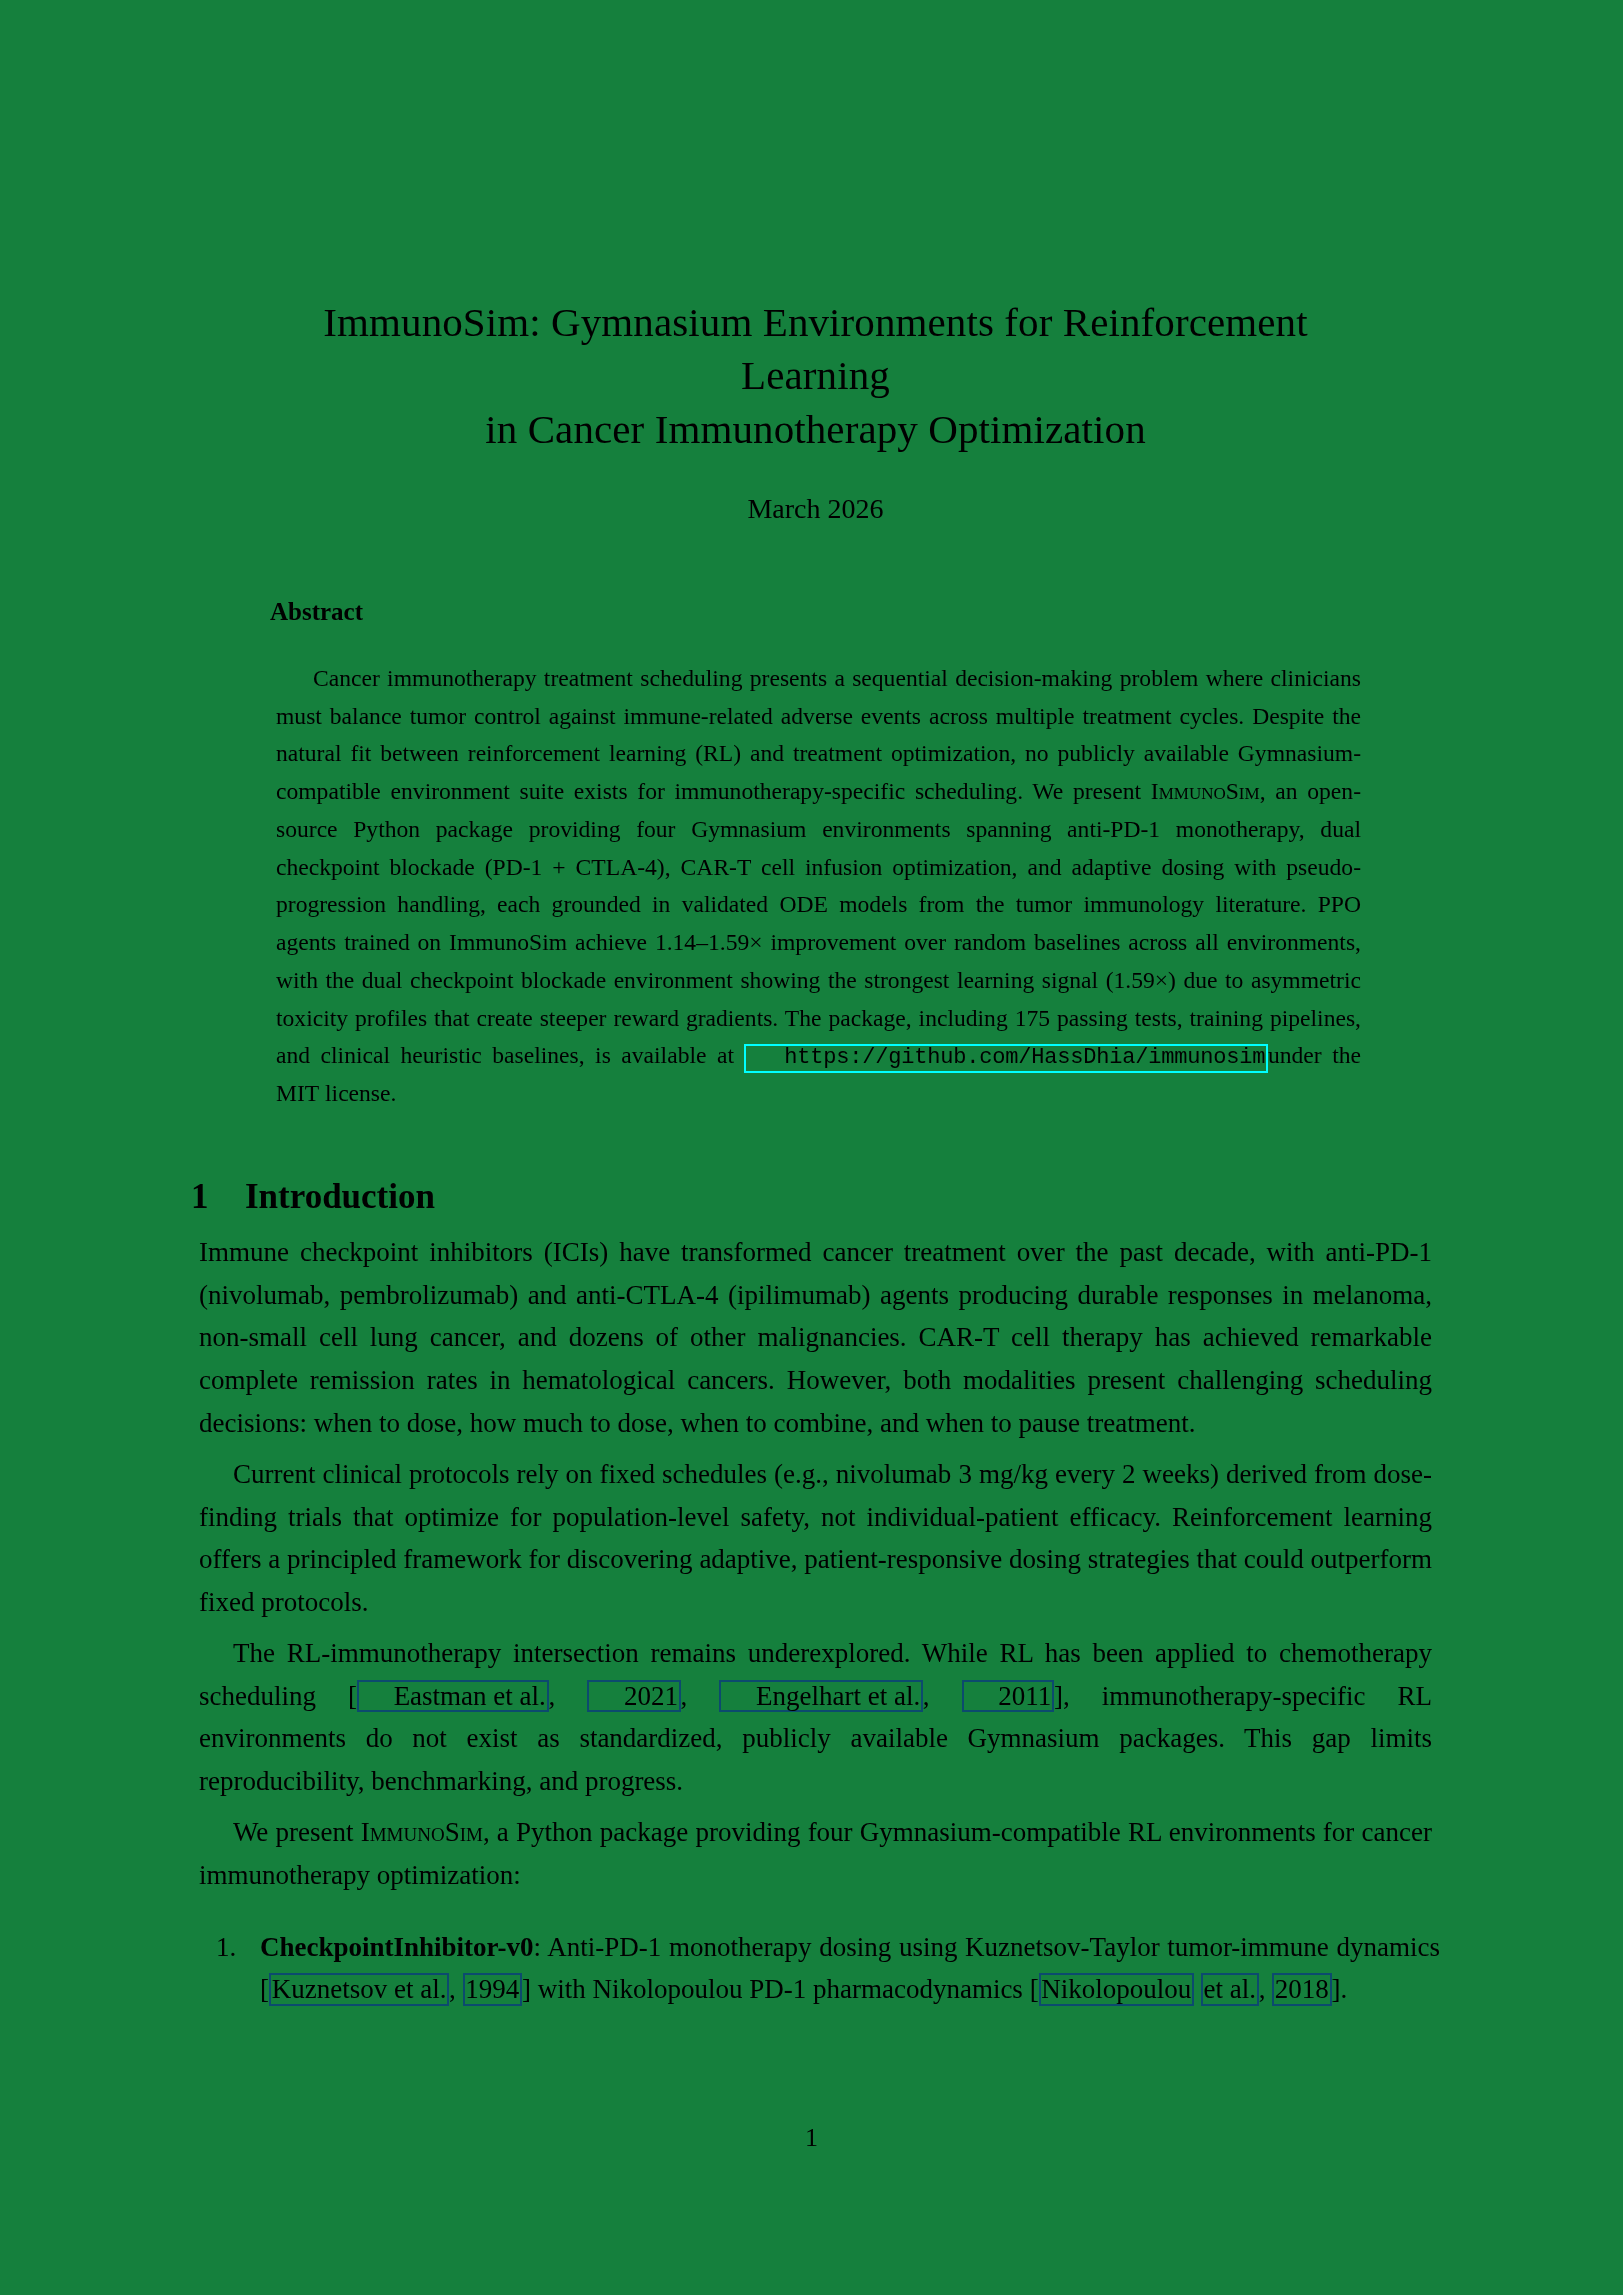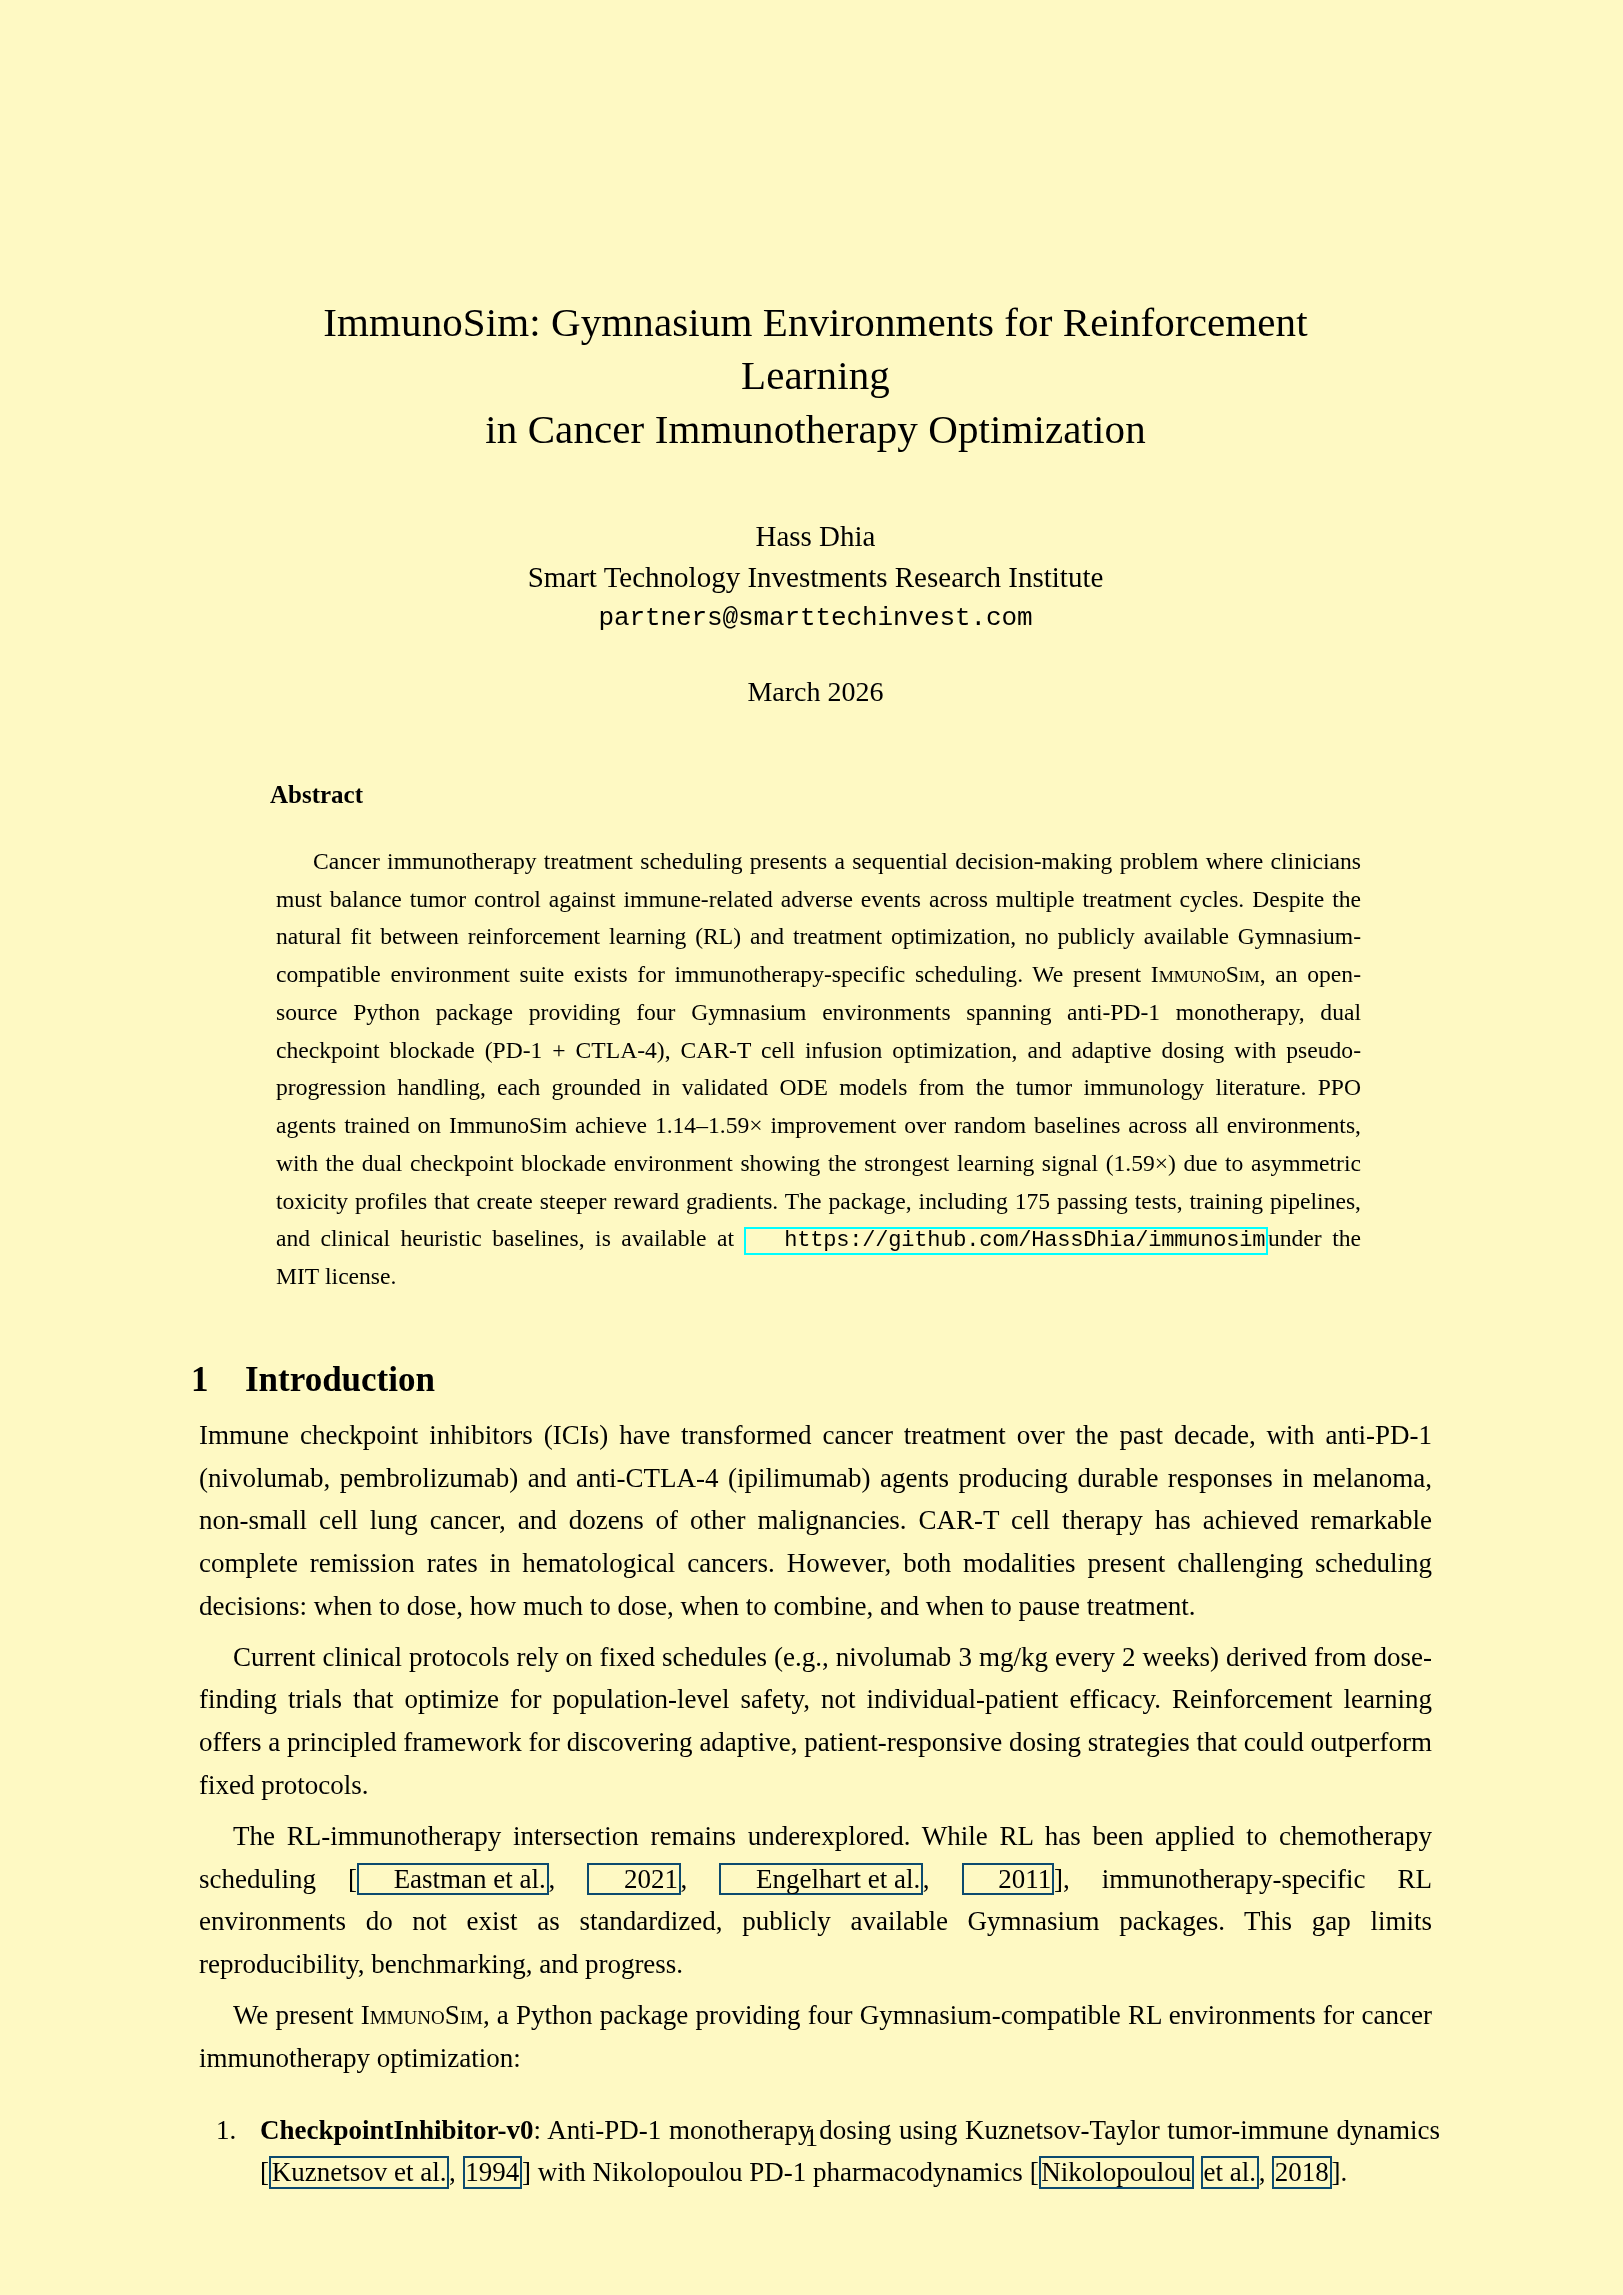--- a/index.html
+++ b/index.html
@@ -8,21 +8,21 @@
     background: #ffffff;
   }
   body {
     font-family: "Liberation Serif", "DejaVu Serif", serif;
     color: #000000;
   }
   .page {
     position: relative;
     width: 1623px;
     height: 2295px;
-    background: #fef9c3;
+    background: #15803d;
     margin: 0 auto;
     overflow: hidden;
   }
   .content {
     position: absolute;
     left: 191px;
     top: 0;
     width: 1249px;
   }
 
@@ -163,25 +163,20 @@
 
 <div class="page">
   <div class="content">
 
     <div class="title-block">
       <div class="title-line">ImmunoSim: Gymnasium Environments for Reinforcement</div>
       <div class="title-line">Learning</div>
       <div class="title-line">in Cancer Immunotherapy Optimization</div>
     </div>
 
-    <div class="author-block">
-      <div class="author-name">Hass Dhia</div>
-      <div class="author-affil">Smart Technology Investments Research Institute</div>
-      <div class="author-email">partners@smarttechinvest.com</div>
-    </div>
 
     <div class="date-line">March 2026</div>
 
     <div class="abstract-wrap">
       <div class="abstract-head">Abstract</div>
       <div class="abstract-body"><span>Cancer immunotherapy treatment scheduling presents a sequential decision-making problem where clinicians must balance tumor control against immune-related adverse events across multiple treatment cycles. Despite the natural fit between reinforcement learning (RL) and treatment optimization, no publicly available Gymnasium-compatible environment suite exists for immunotherapy-specific scheduling. We present </span><span class="smallcaps">ImmunoSim</span><span>, an open-source Python package providing four Gymnasium environments spanning anti-PD-1 monotherapy, dual checkpoint blockade (PD-1 + CTLA-4), CAR-T cell infusion optimization, and adaptive dosing with pseudo-progression handling, each grounded in validated ODE models from the tumor immunology literature. PPO agents trained on ImmunoSim achieve 1.14–1.59× improvement over random baselines across all environments, with the dual checkpoint blockade environment showing the strongest learning signal (1.59×) due to asymmetric toxicity profiles that create steeper reward gradients. The package, including 175 passing tests, training pipelines, and clinical heuristic baselines, is available at </span><a class="url-link" href="#">https://github.com/HassDhia/immunosim</a><span>under the MIT license.</span></div>
     </div>
 
     <div class="section-head"><span class="section-num">1</span><span>Introduction</span></div>
 

